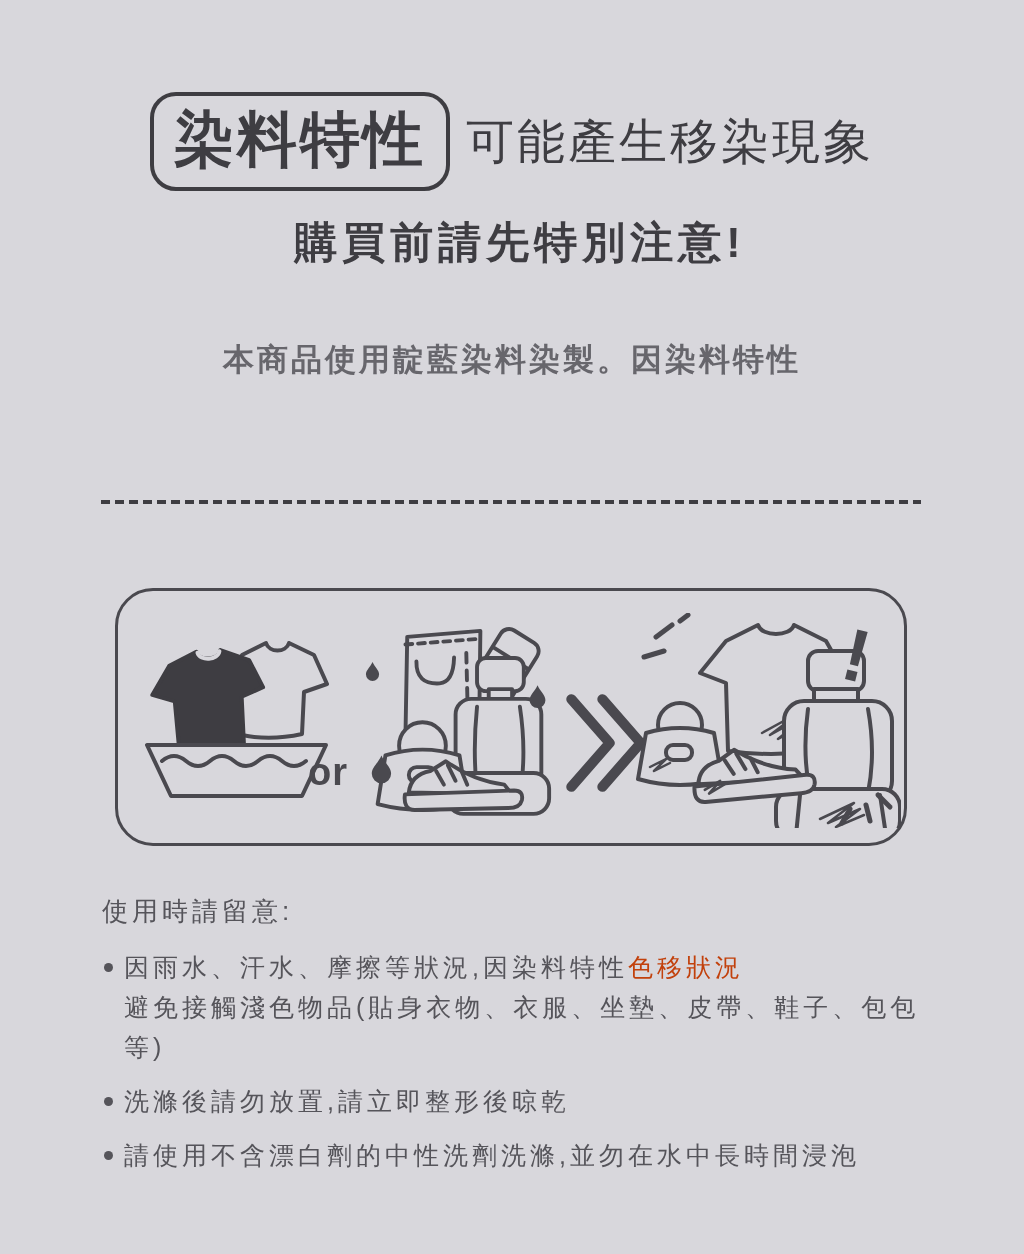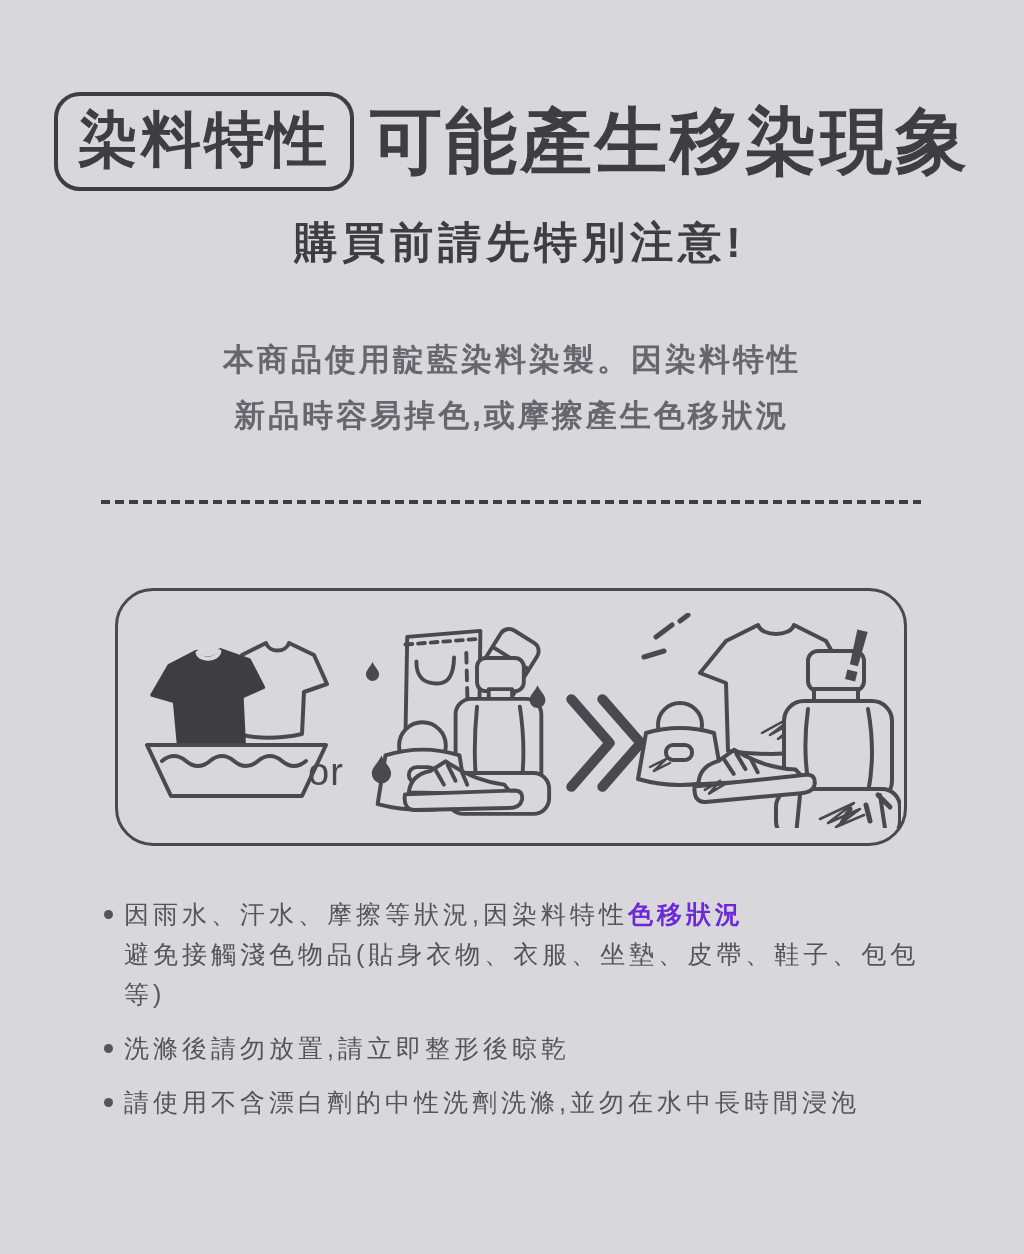--- a/index.html
+++ b/index.html
@@ -24,21 +24,21 @@
     display:flex;justify-content:center;align-items:center;gap:16px;
   }
   .badge{
     border:4px solid var(--ink);
     border-radius:26px;
     padding:6px 20px 10px;
     font-size:60px;font-weight:700;letter-spacing:3px;
     line-height:1.25;
   }
   .main-title{
-    font-size:72px;font-weight:700;letter-spacing:3px;
+    font-size:48px;font-weight:400;letter-spacing:3px;
   }
   .subtitle{
     position:absolute;top:214px;left:8px;width:100%;
     text-align:center;
     font-size:43px;font-weight:700;letter-spacing:5px;
   }
   
   .intro{
     position:absolute;top:332px;left:0;width:100%;
     text-align:center;
@@ -53,21 +53,21 @@
   
   .illu-box{
     position:absolute;top:588px;left:115px;width:792px;height:258px;
     border:3.5px solid var(--line);
     border-radius:38px;
   }
   .illu-box svg{position:absolute;}
   .svg-basin{left:16px;top:42px;}
   .or-label{
     position:absolute;left:190px;top:160px;
-    font-size:38px;font-weight:400;color:var(--line);letter-spacing:1px;
+    font-size:38px;font-weight:700;color:var(--line);letter-spacing:1px;
   }
   .svg-wet{left:246px;top:20px;}
   .svg-chevrons{left:446px;top:96px;}
   .svg-stained{left:518px;top:22px;}
   .exclaim{
     position:absolute;left:726px;top:22px;
     font-size:74px;font-weight:800;color:var(--line);
     transform:rotate(14deg);
   }
   
@@ -82,41 +82,40 @@
   .notes ul{list-style:none;}
   .notes li{
     position:relative;padding-left:22px;
     font-size:25px;font-weight:500;letter-spacing:4px;line-height:40px;
     margin-bottom:14px;
   }
   .notes li::before{
     content:"";position:absolute;left:2px;top:16px;
     width:9px;height:9px;border-radius:50%;background:currentColor;
   }
-  .notes b{font-weight:700;color:#6d28d9;}
+  .notes b{font-weight:400;color:#c2410c;}
   
   .art{stroke:var(--line);stroke-width:4;fill:none;stroke-linecap:round;stroke-linejoin:round;}
   .art-fill{fill:var(--bg);}
   .art-thin{stroke-width:2.5;}
   .art-dark{fill:var(--ink);stroke:var(--ink);}
   .art-drop{fill:var(--line);stroke:none;}
   .art-em{stroke-width:5;}
 </style>
 </head>
 <body>
 
 <div class="title-row">
   <span class="badge">染料特性</span>
   <h1 class="main-title">可能產生移染現象</h1>
 </div>
 <h2 class="subtitle">購買前請先特別注意!</h2>
 
 <p class="intro">
   <span>本商品使用靛藍染料染製。因染料特性</span><br>
-  <span>新品時容易掉色,或摩擦產生色移狀況</span>
 </p>
 
 <div class="divider"></div>
 
 <div class="illu-box">
 
   <svg class="svg-basin" width="205" height="175" viewBox="0 0 205 175">
     <path class="art art-fill" d="M108 22 L132 10 C135 20 152 20 155 10 L180 22 L193 51 L170 59 L168 101 Q136 108 108 102 L106 59 L95 51 Z"></path>
     <g transform="rotate(-4 75 70)">
       <path class="art art-dark" d="M38 30 L66 18 C68 28 88 28 90 18 L118 30 L130 58 L108 66 L107 112 Q72 118 42 112 L41 66 L19 58 Z"></path>
@@ -214,20 +213,21 @@
       <line x1="214" y1="196" x2="206" y2="210"></line>
       <line x1="230" y1="192" x2="234" y2="208"></line>
       <line x1="242" y1="182" x2="254" y2="194"></line>
     </g>
   </svg>
 
   <span class="exclaim">!</span>
 </div>
 
 <div class="notes">
+  <p class="notes-title">使用時請留意:</p>
   <ul>
     <li>
       <span>因雨水、汗水、摩擦等狀況,因染料特性</span><b>色移狀況</b><br>
       <span>避免接觸淺色物品(貼身衣物、衣服、坐墊、皮帶、鞋子、包包等)</span>
     </li>
     <li>
       <span>洗滌後請勿放置,請立即整形後晾乾</span>
     </li>
     <li>
       <span>請使用不含漂白劑的中性洗劑洗滌,並勿在水中長時間浸泡</span>

